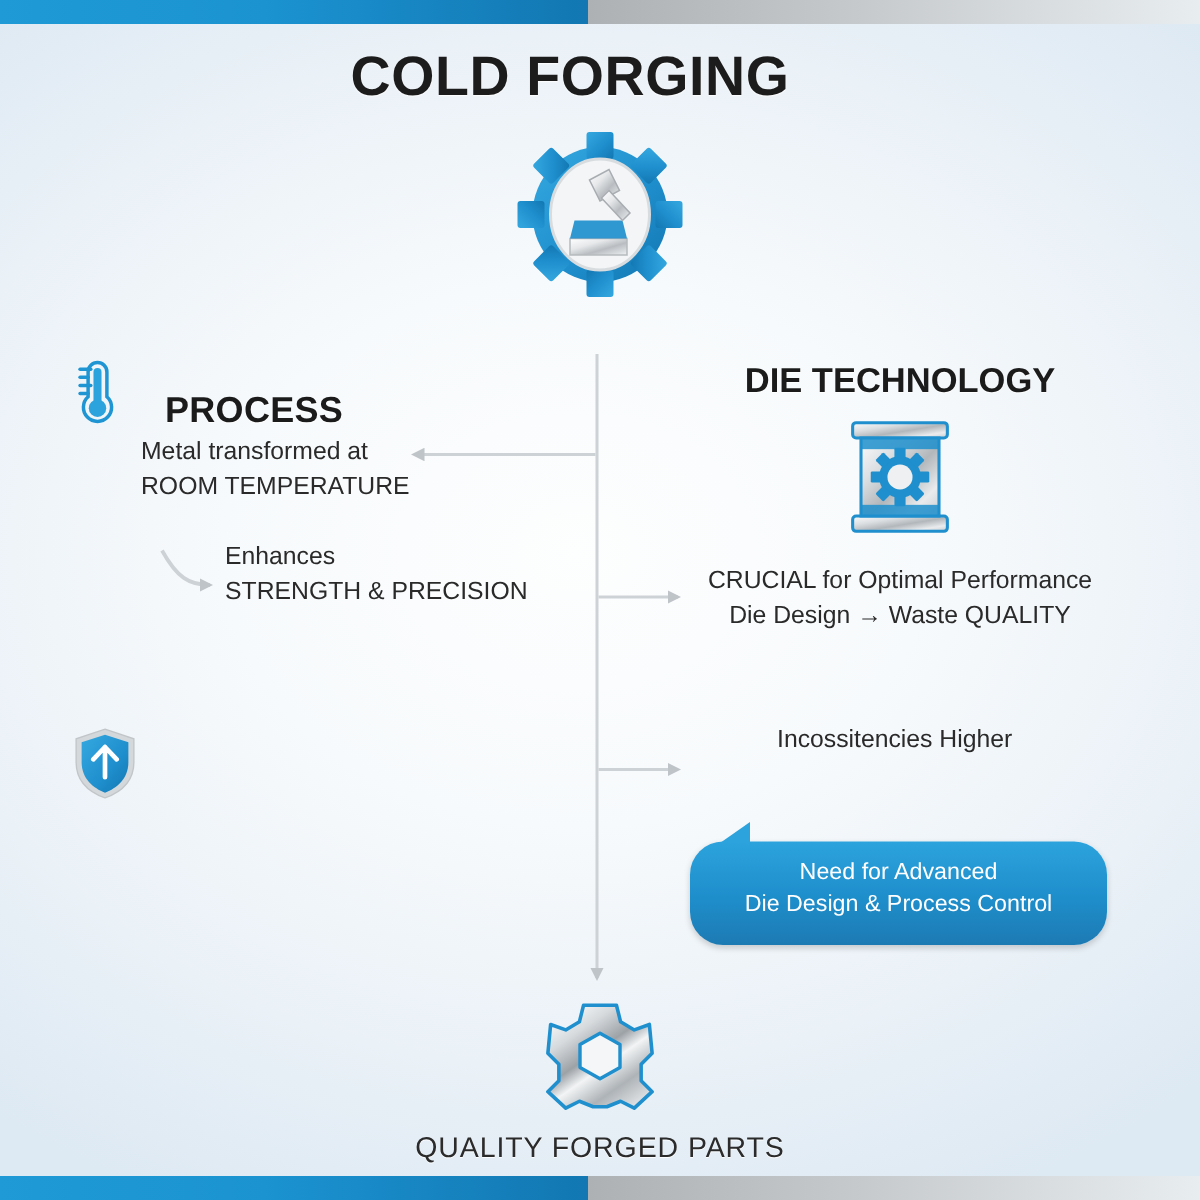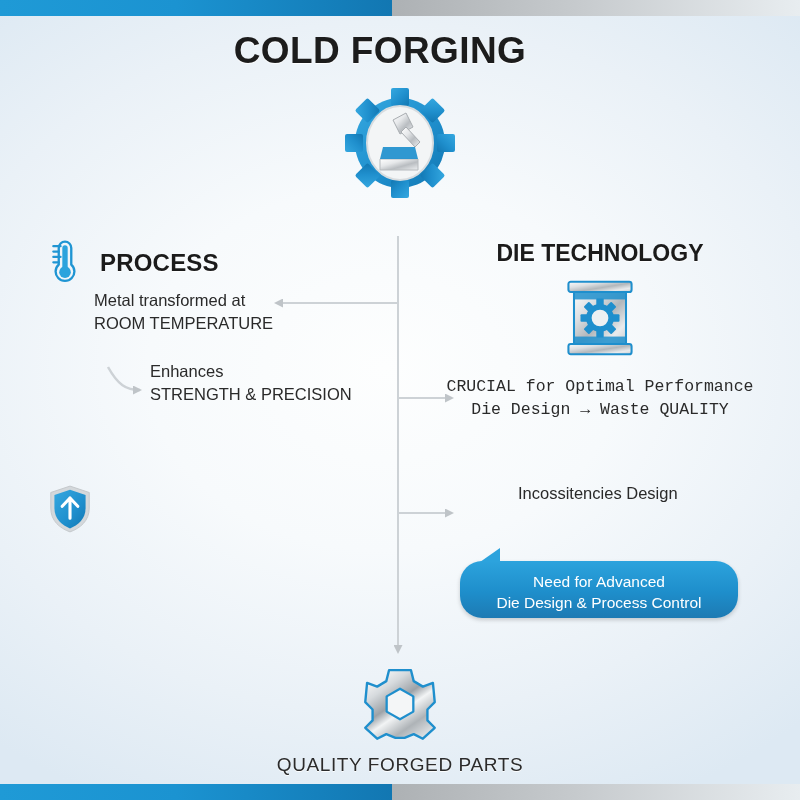--- a/index.html
+++ b/index.html
@@ -61,22 +61,22 @@
     left: 340px;
     width: 120px;
     height: 115px;
   }
 
   
   .block { position: absolute; }
 
   .head-row {
     display: flex;
-    align-items: center;
-    gap: 18px;
+    align-items: flex-end;
+    gap: 28px;
   }
   .sec-head {
     font-size: 23px;
     font-weight: bold;
     color: #1b1b1b;
     letter-spacing: .2px;
     text-shadow: 0 1px 0 rgba(255,255,255,.85);
   }
   .body-text {
     font-size: 16.5px;
@@ -110,36 +110,36 @@
   #process-block .sec-head { font-size: 24px; }
   #process-text { margin-top: 2px; margin-left: 46px; }
 
   #enhances-block { top: 360px; left: 150px; width: 230px; }
 
   
   #die-block { top: 240px; left: 430px; width: 340px; }
   #die-head { text-align: center; font-size: 23px; font-weight: bold; color:#1b1b1b;
               text-shadow: 0 1px 0 rgba(255,255,255,.85); }
   #die-icon-wrap { display:flex; justify-content:center; margin-top: 12px; }
-  #die-text { margin-top: 14px; font-family: Liberation Mono, monospace; }
+  #die-text { margin-top: 14px; }
 
   
   #benefits-block { top: 484px; left: 48px; width: 330px; }
   #benefits-list { margin-top: 16px; margin-left: 45px; }
 
   
   #challenges-block { top: 484px; left: 462px; width: 320px; }
   #challenges-sub { margin-left: 56px; margin-top: 0px; font-size: 16.5px; color:#2a2a2a; }
 
   .callout {
     position: absolute;
     top: 561px;
     left: 460px;
     width: 250px;
-    padding: 11px 14px 4px;
+    padding: 11px 14px 16px;
     border-radius: 22px;
     background: linear-gradient(180deg, #2ca3dd 0%, #1e8ecb 55%, #1d7ab3 100%);
     color: #ffffff;
     text-align: center;
     font-size: 15.5px;
     line-height: 1.35;
     box-shadow: 0 2px 4px rgba(0,0,0,.18);
   }
   .callout-tail {
     position: absolute;
@@ -331,21 +331,21 @@
           </defs>
           <path d="M24,2 L45,9 V26 C45,40 35,48 24,52 C13,48 3,40 3,26 V9 Z" fill="#d4d8db" stroke="#c2c6c9" stroke-width="1"></path>
           <path d="M24,6 L41,11.6 V26 C41,38 32.5,44.8 24,48.2 C15.5,44.8 7,38 7,26 V11.6 Z" fill="url(#shieldG)"></path>
           <path d="M24,15 L24,37 M24,15 L15.5,24 M24,15 L32.5,24" stroke="#ffffff" stroke-width="3.4" fill="none" stroke-linecap="round" stroke-linejoin="round"></path>
         </svg>
       </span>
     </div>
   </div>
 
   <div class="block" id="challenges-block">
-    <div id="challenges-sub">Incossitencies Design</div>
+    <div id="challenges-sub">Incossitencies Higher</div>
   </div>
 
   <div class="callout">
     <div class="callout-tail"></div>
     <div>Need for Advanced</div>
     <div>Die Design &amp; Process Control</div>
   </div>
 
   <div class="block" id="outcome-block">
     <div id="outcome-icon-wrap">

